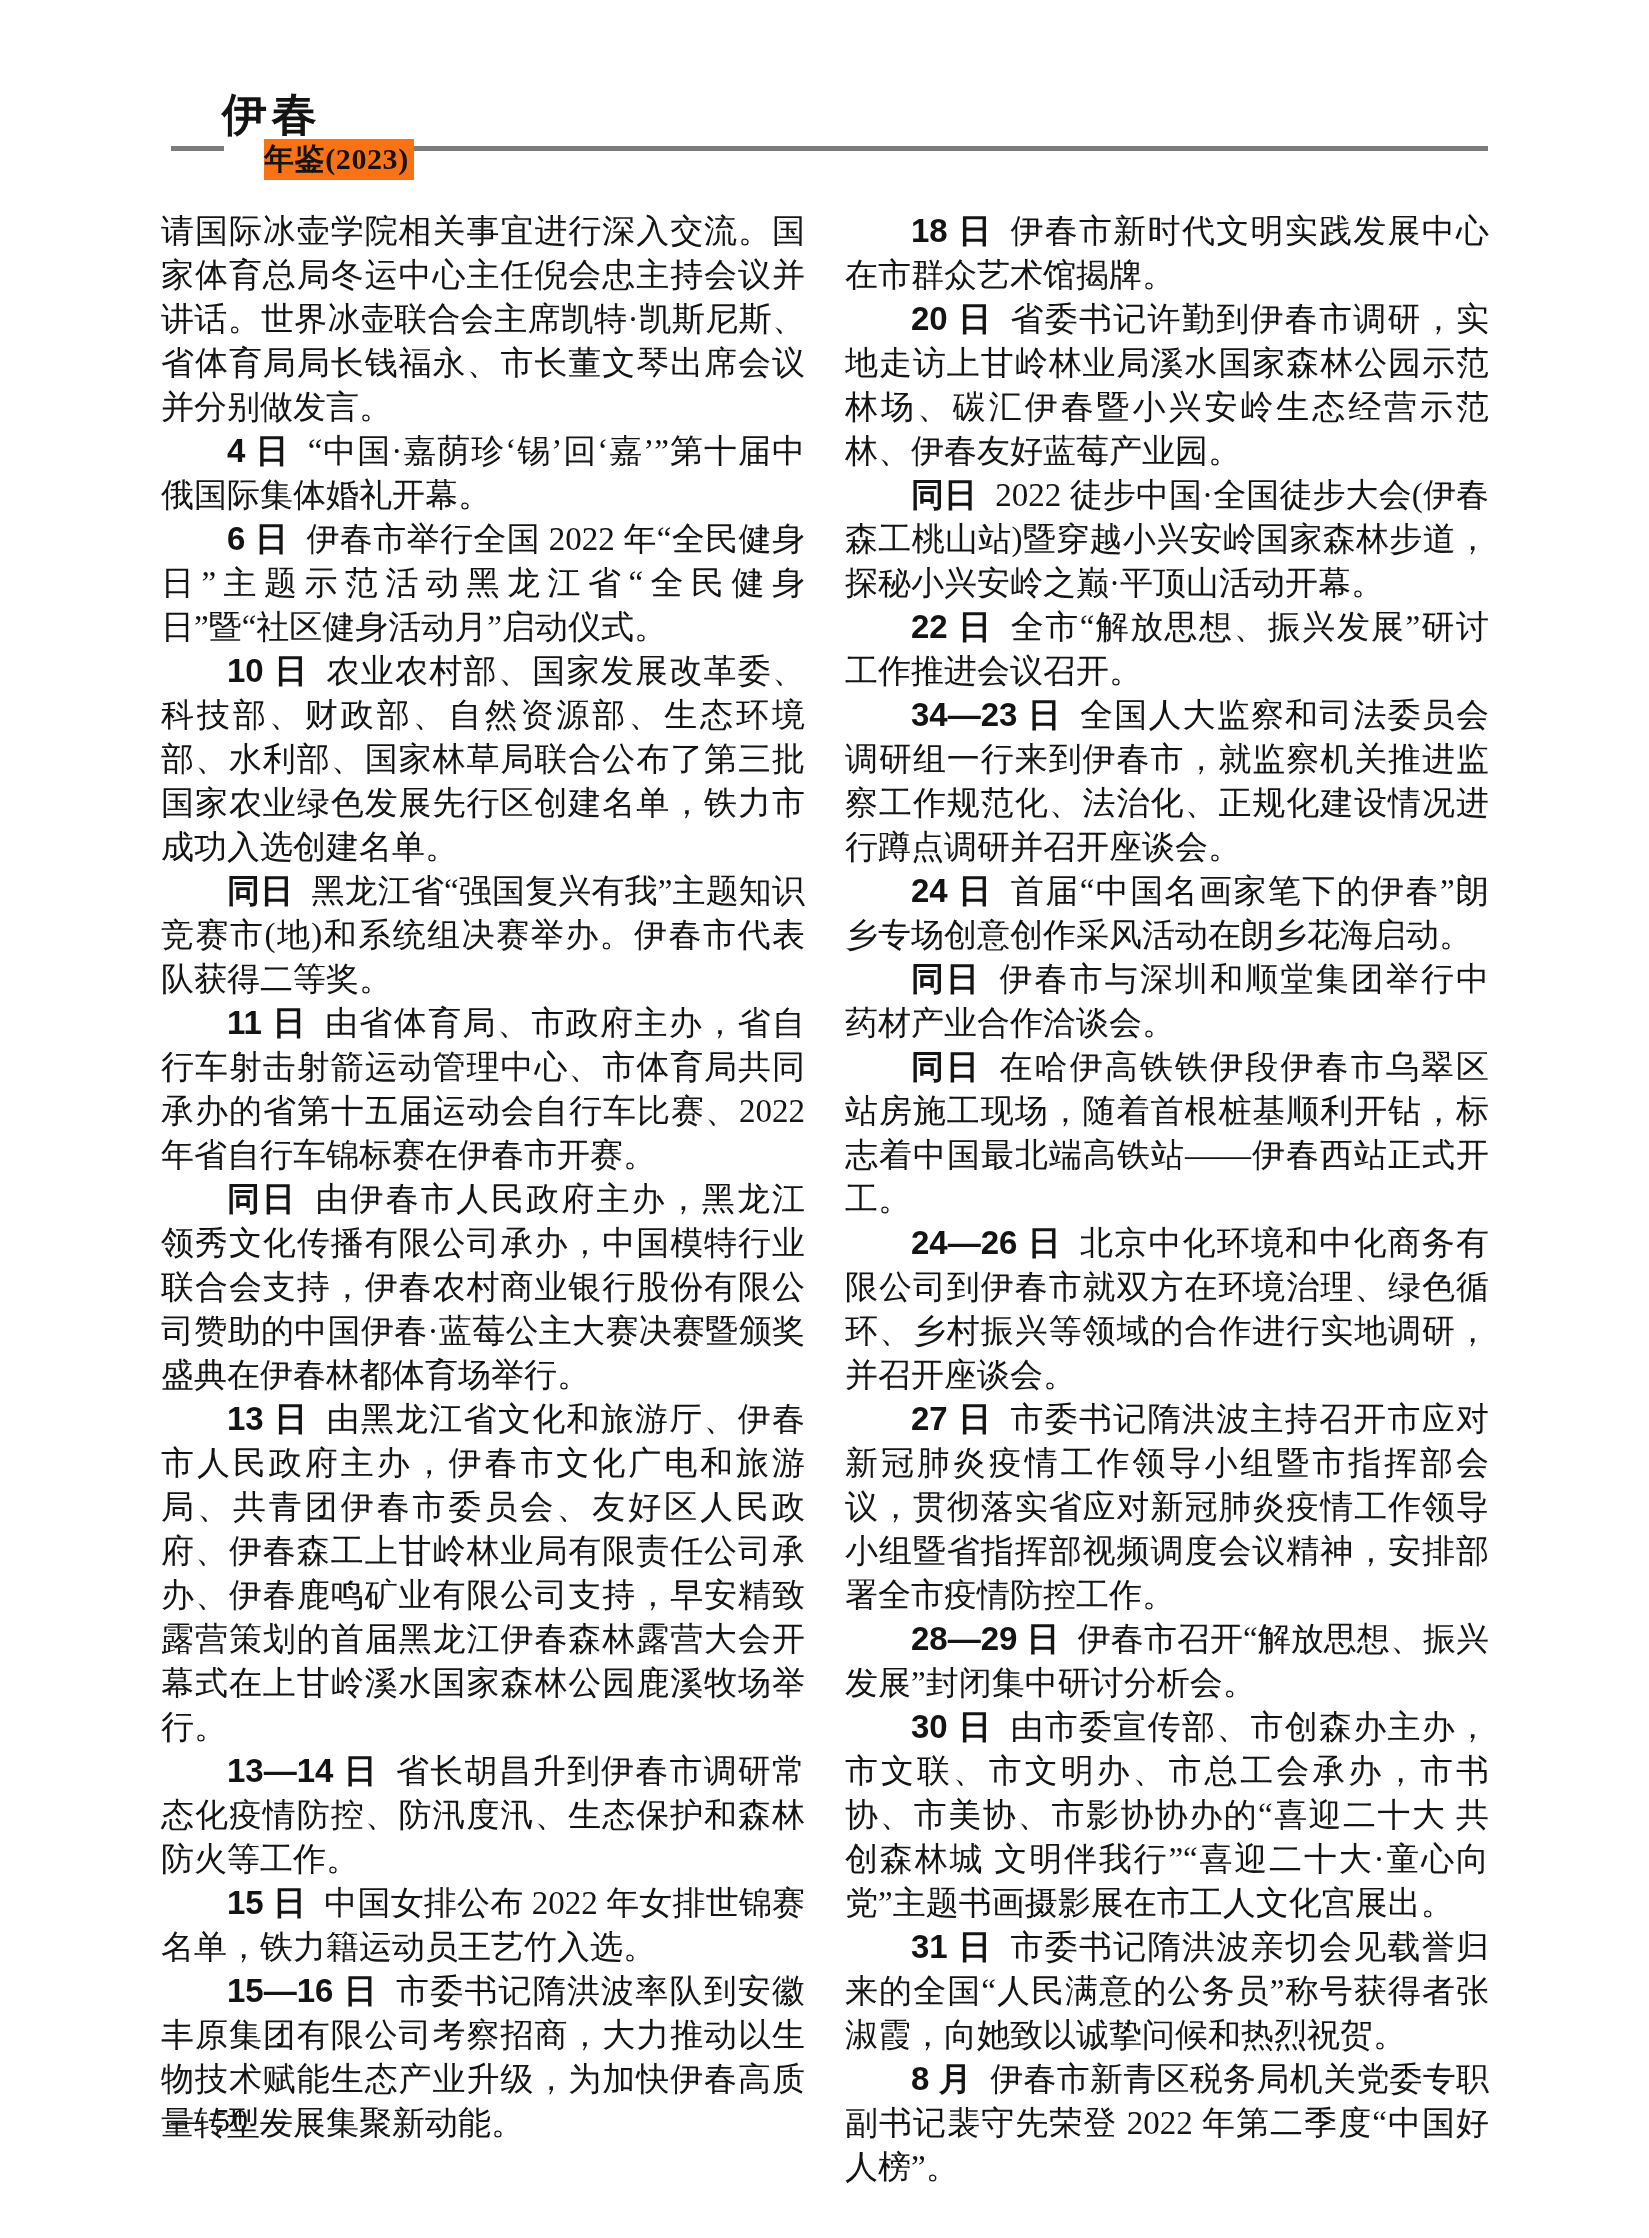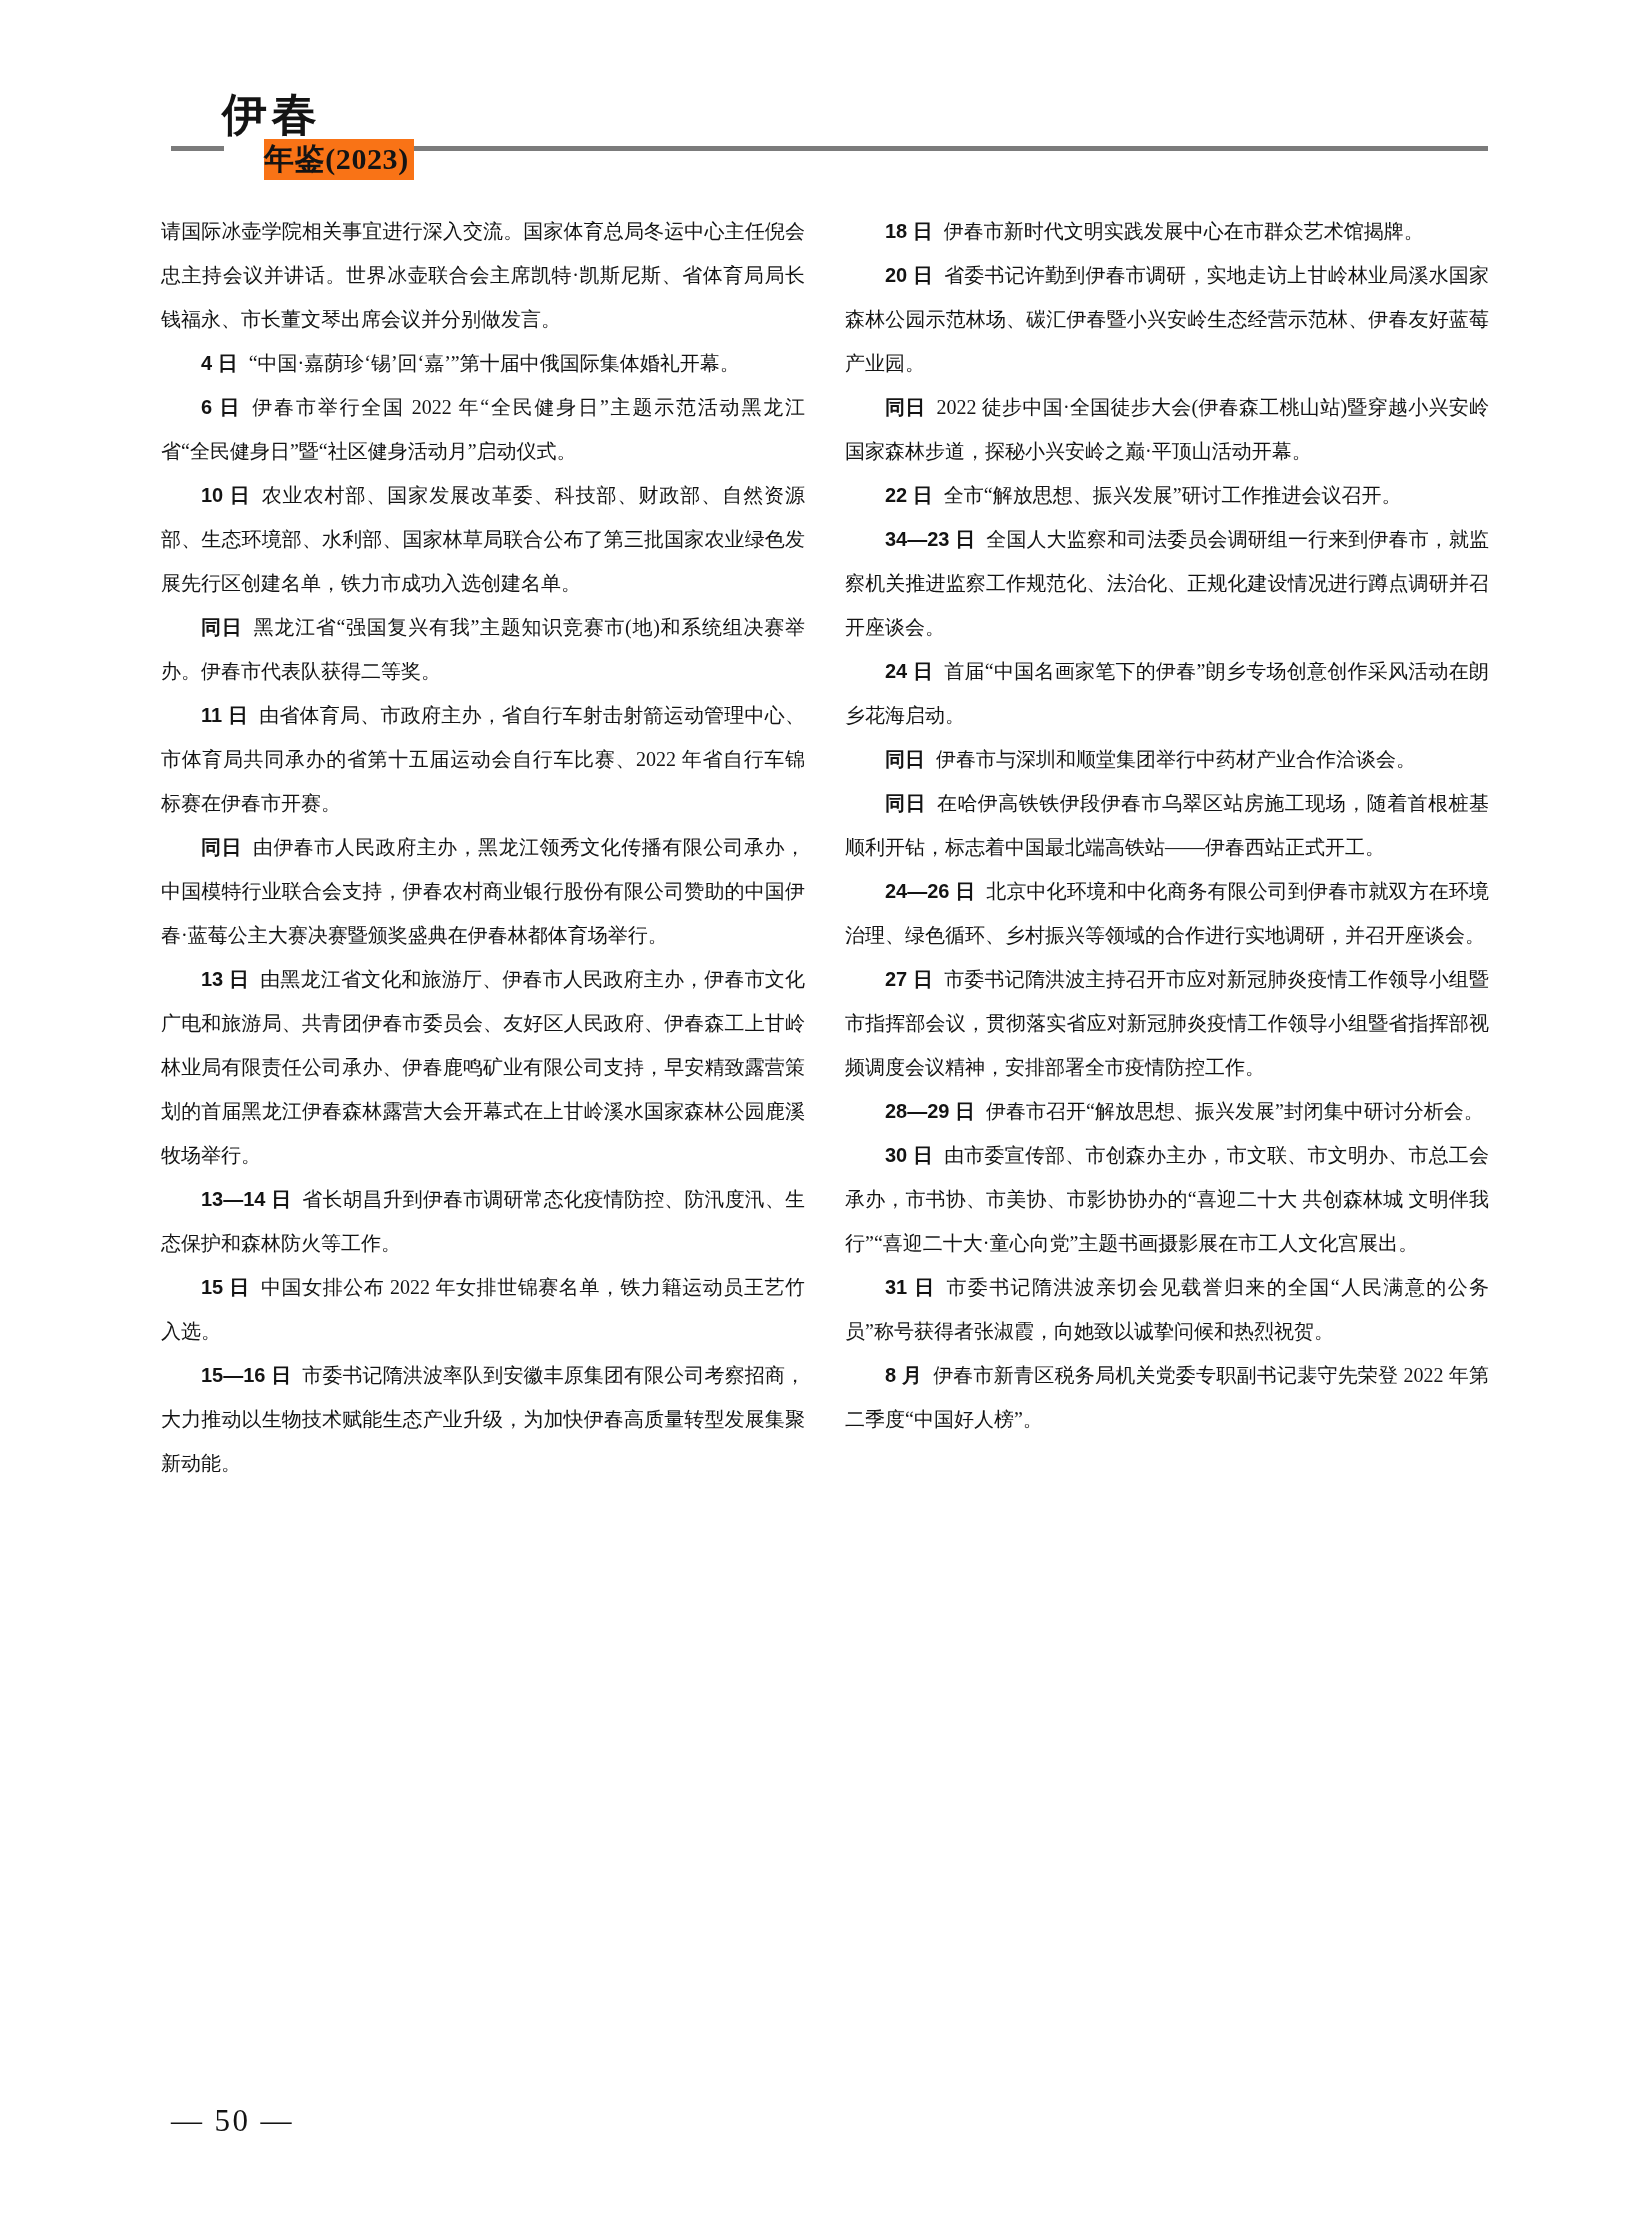--- a/index.html
+++ b/index.html
@@ -22,21 +22,21 @@
     font-family:"Liberation Serif", serif;
   }
   .logo-bottom{
     position:absolute;left:264px;top:139px;
     font-size:30px;font-weight:600;letter-spacing:0.6px;
     background:#f97316;padding:0 4.8px 0 0;
   }
   
   .col{
     position:absolute;top:209px;width:644px;
-    font-size:20px;line-height:44px;
+    font-size:33px;line-height:44px;
     text-align:justify;
     text-justify:inter-ideograph;
   }
   .col-left{left:161px;}
   .col-right{left:845px;}
   .para{margin:0;padding:0;text-indent:2em;}
   .para.cont{text-indent:0;}
   .date{
     font-family:"Liberation Sans", sans-serif;
     font-weight:700;

